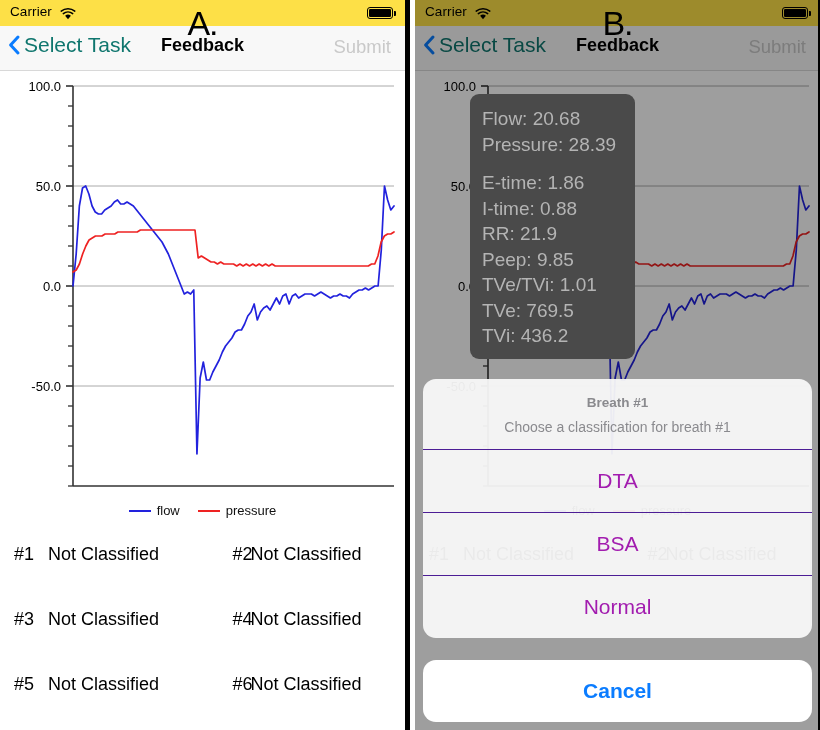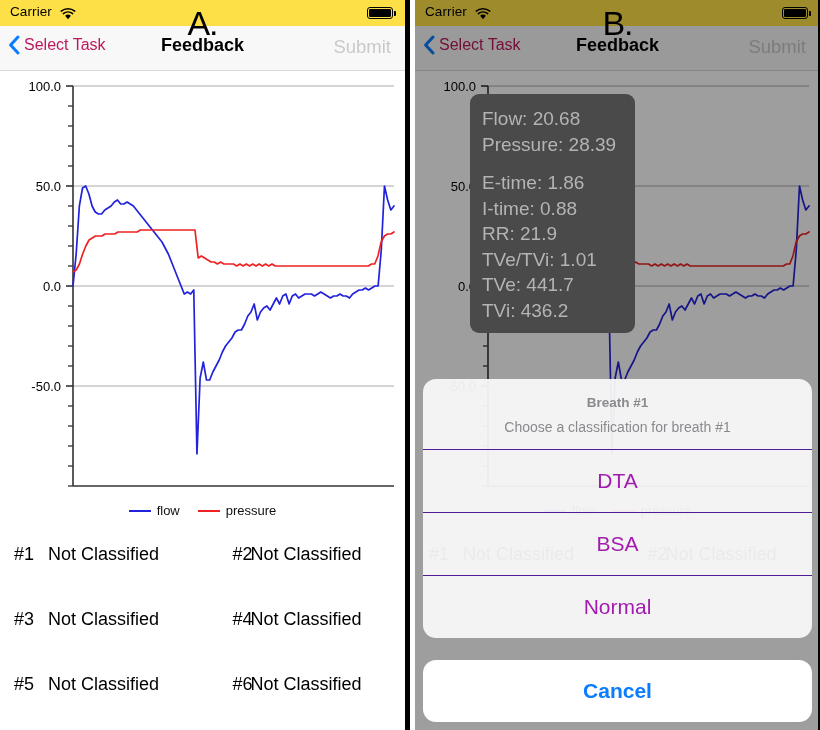--- a/index.html
+++ b/index.html
@@ -23,21 +23,21 @@
   .sb-carrier{position:absolute;left:10px;top:4px;font-size:13.5px;color:#000;letter-spacing:.1px;}
   .sb-wifi{position:absolute;left:60px;top:6px;width:16px;height:13px;}
   .sb-battery{position:absolute;right:12px;top:7px;width:26px;height:12px;border:1.3px solid #000;border-radius:3px;box-sizing:border-box;}
   .sb-battery::after{content:"";position:absolute;right:-4px;top:3.2px;width:2.2px;height:5px;background:#000;border-radius:0 1px 1px 0;}
   .sb-battery i{position:absolute;left:1.2px;top:1.2px;right:1.2px;bottom:1.2px;background:#000;border-radius:1.2px;display:block;}
 
   
   .navbar{position:relative;height:44px;background:#f8f8f8;border-bottom:1px solid #d8d8d8;}
   .nav-back{position:absolute;left:8px;top:8px;display:flex;align-items:center;gap:3px;}
   .nav-chevron{width:13px;height:22px;}
-  .nav-back-label{font-size:16px;color:#be185d;line-height:22px;}
+  .nav-back-label{font-size:21px;color:#0f766e;line-height:22px;}
   .nav-title{position:absolute;left:0;right:0;top:9px;text-align:center;font-size:18px;font-weight:bold;color:#000;}
   .nav-submit{position:absolute;right:14px;top:10px;font-size:18.5px;color:#c9c9c9;}
   .panel-letter{position:absolute;left:0;right:0;top:-22px;text-align:center;font-size:34px;color:#000;font-weight:400;letter-spacing:-1px;}
 
   
   .chart-wrap{position:relative;height:440px;background:#fff;}
   .chart-svg{display:block;}
   .legend{position:absolute;left:0;right:0;top:432px;display:flex;justify-content:center;align-items:center;gap:18px;}
   .legend-item{display:flex;align-items:center;gap:6px;}
   .legend-swatch{width:22px;height:2px;display:block;}
@@ -284,22 +284,23 @@
 
     <div class="dim"></div>
 
     <div class="tooltip">
       <div>Flow: 20.68</div>
       <div>Pressure: 28.39</div>
       <div class="gap"></div>
       <div>E-time: 1.86</div>
       <div>I-time: 0.88</div>
       <div>RR: 21.9</div>
+      <div>Peep: 9.85</div>
       <div>TVe/TVi: 1.01</div>
-      <div>TVe: 441.7</div>
+      <div>TVe: 769.5</div>
       <div>TVi: 436.2</div>
     </div>
 
     <div class="sheet">
       <div class="sheet-group">
         <div class="sheet-head">
           <div class="sheet-title">Breath #1</div>
           <div class="sheet-msg">Choose a classification for breath #1</div>
         </div>
         <div class="sheet-btn">DTA</div>

